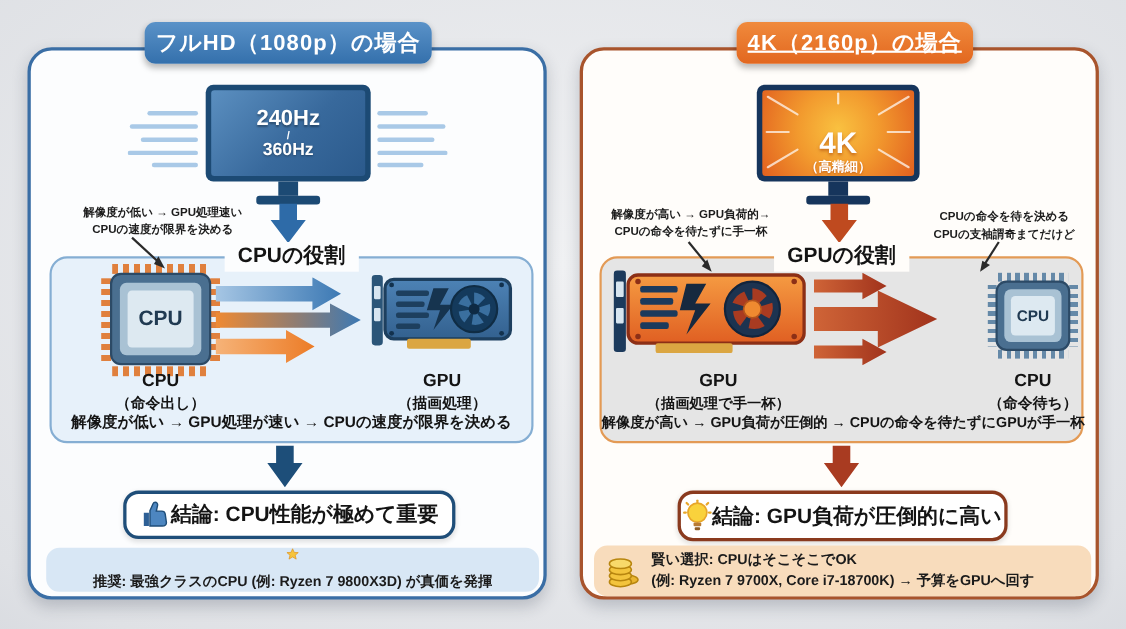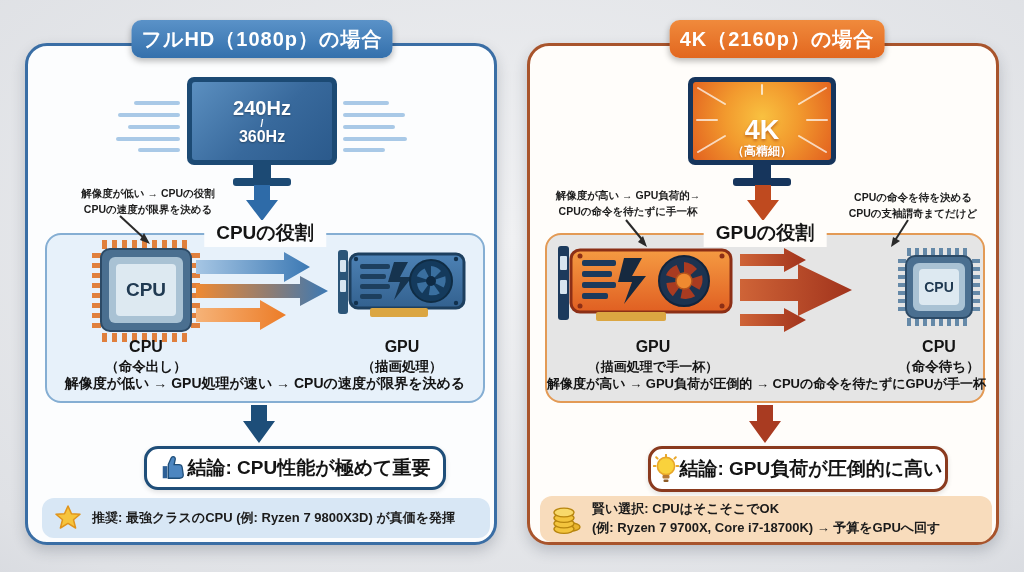--- a/index.html
+++ b/index.html
@@ -8,21 +8,21 @@
          background:radial-gradient(120% 130% at 50% 42%, #f0f1f3 0%, #dfe1e5 55%, #b9bec9 100%);}
   .abs{position:absolute;}
   .panel{position:absolute;top:43px;width:472px;height:502px;border-radius:22px;box-sizing:border-box;
          box-shadow:0 6px 14px rgba(40,50,70,.22);}
   .panel-left{left:25px;background:#fcfdfe;border:3px solid #3a6ea5;}
   .panel-right{left:527px;background:#fffdfa;border:3px solid #a8542c;}
   .panel-header{position:absolute;top:20px;transform:translateX(-50%);height:38px;line-height:38px;
          padding:0 10px;border-radius:10px;color:#fff;font-size:20px;font-weight:700;letter-spacing:1px;
          white-space:nowrap;z-index:6;box-shadow:0 3px 6px rgba(0,0,0,.28);}
   .hdr-blue{background:linear-gradient(#5a92c8,#3470ac);}
-  .hdr-orange{background:linear-gradient(#f08a3c,#e2671f);}
+  .hdr-orange{background:linear-gradient(#f08a3c,#e2671f);text-decoration:underline;}
   .mon-frame{border-radius:7px;padding:5px;box-sizing:border-box;}
   .mon-screen{width:100%;height:100%;border-radius:3px;position:relative;display:flex;flex-direction:column;
          align-items:center;justify-content:center;color:#fff;font-weight:700;text-align:center;}
   .screen-left{background:linear-gradient(135deg,#5b8fc0 0%,#38699c 55%,#2b5a8c 100%);}
   .screen-right{background:radial-gradient(circle at 50% 45%, #f9c140 0%, #f29a2e 45%, #e2601f 100%);overflow:hidden;justify-content:flex-end;}
   .mon-neck{margin:0 auto;}
   .mon-base{margin:0 auto;border-radius:3px;}
   .note{font-size:10.5px;font-weight:700;color:#1c1c1c;text-align:center;line-height:1.5;white-space:nowrap;z-index:5;}
   .ptr{z-index:5;}
   .sect{position:absolute;border-radius:16px;box-sizing:border-box;}
@@ -35,24 +35,24 @@
   .comp-label{position:absolute;text-align:center;font-weight:700;color:#141414;line-height:1.35;}
   .comp-name{font-size:16px;}
   .comp-role{font-size:13.5px;}
   .flow{position:absolute;left:0;right:0;bottom:8px;text-align:center;font-weight:700;color:#141414;white-space:nowrap;}
   .chip-body{position:absolute;border-radius:10px;box-sizing:border-box;}
   .chip-bezel{position:absolute;inset:7px;border-radius:6px;}
   .chip-core{position:absolute;inset:14px;border-radius:4px;display:flex;align-items:center;justify-content:center;
          font-weight:700;}
   .conc{position:absolute;display:flex;align-items:center;justify-content:center;background:#fff;
          border-radius:14px;font-size:19px;font-weight:700;color:#141414;white-space:nowrap;box-sizing:border-box;
-         box-shadow:0 2px 5px rgba(0,0,0,.12);margin-left:32px;}
+         box-shadow:0 2px 5px rgba(0,0,0,.12);}
   .softbox{position:absolute;display:flex;align-items:center;gap:10px;border-radius:12px;font-weight:700;
          color:#1b1b1b;padding:0 12px;box-sizing:border-box;font-size:13px;}
-  .soft-left{background:#d8e7f5;}
+  .soft-left{background:#d8e7f5;flex-direction:column;}
   .soft-right{background:#f8dcbc;}
 </style>
 </head>
 <body>
 
 <div class="stage">
 
   <div class="panel panel-left">
 
     <svg class="abs" style="left:88px;top:52px" width="66" height="56">
@@ -84,21 +84,21 @@
       </div>
       <div class="mon-neck" style="width:18px;height:13px;background:#1c4a74"></div>
       <div class="mon-base" style="width:58px;height:8px;background:#1c4a74"></div>
     </div>
 
     <svg class="abs" style="left:217px;top:139px" width="34" height="36">
       <path d="M9 0 H25 V15 H33 L17 36 L1 15 H9 Z" fill="#2e6ba8"></path>
     </svg>
 
     <div class="abs note" style="left:12px;top:140px;width:216px">
-      <div>解像度が低い → CPUの役割</div>
+      <div>解像度が低い → GPU処理速い</div>
       <div>CPUの速度が限界を決める</div>
     </div>
     <svg class="abs ptr" style="left:84px;top:168px" width="44" height="34">
       <path d="M8 2 L34 26" stroke="#2a2a2a" stroke-width="2" fill="none"></path>
       <path d="M38 30 L28 26 L32 19 Z" fill="#2a2a2a"></path>
     </svg>
 
     <div class="sect sect-left" style="left:17px;top:187px;width:440px;height:170px">
       <div class="legend lg-left">CPUの役割</div>
 

